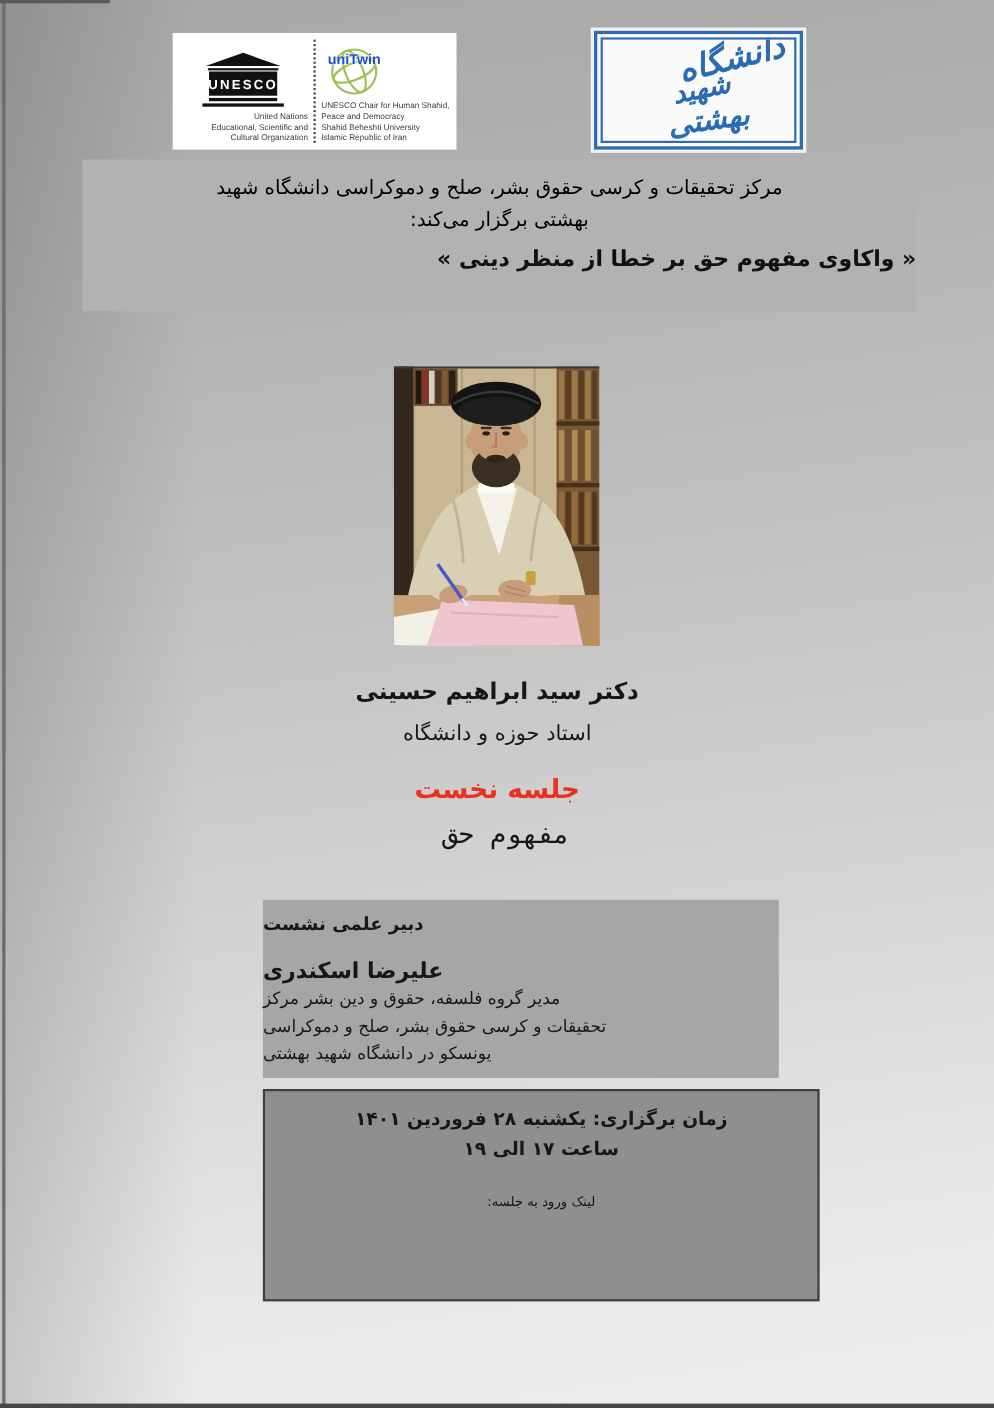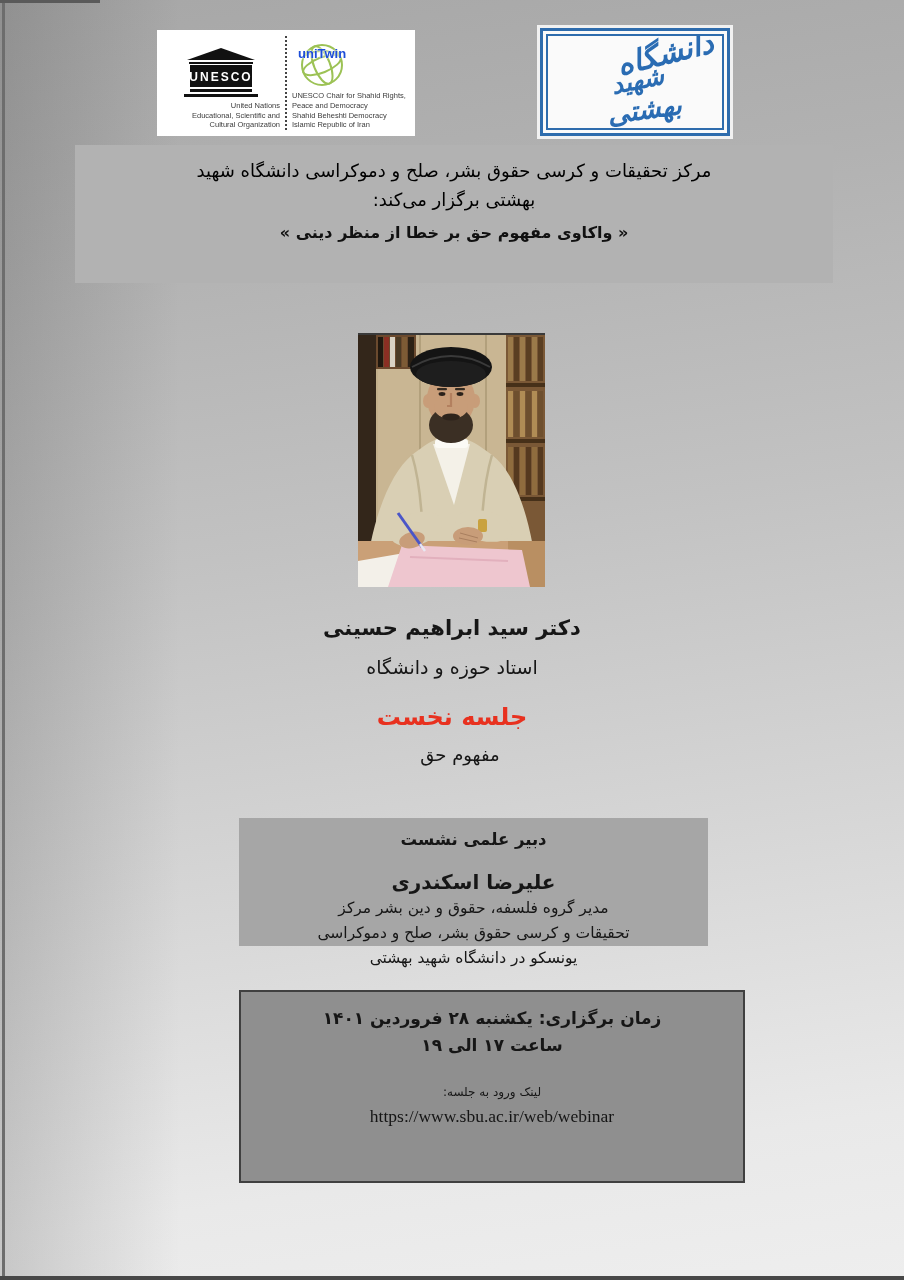--- a/index.html
+++ b/index.html
@@ -39,38 +39,38 @@
   .sbu-inner{position:absolute;inset:3px;border:2px solid #2e6cad;overflow:hidden;}
   .sbu-callig{position:absolute;inset:0;color:#2a6cb3;font-weight:bold;font-style:italic;direction:rtl;}
   .sbu-w1{position:absolute;right:8px;top:0px;font-size:30px;transform:rotate(-14deg);}
   .sbu-w2{position:absolute;right:58px;top:30px;font-size:25px;transform:rotate(-12deg);}
   .sbu-w3{position:absolute;right:40px;top:58px;font-size:27px;transform:rotate(-8deg);}
 
   
   .banner{position:absolute;left:75px;top:145px;width:758px;height:138px;background:#b2b2b2;
     direction:rtl;text-align:center;box-sizing:border-box;padding-top:12px;}
   .banner-intro{font-size:18px;letter-spacing:2px;line-height:1.6;margin:0;color:#000000;}
-  .banner-title{font-size:16px;font-weight:bold;letter-spacing:3px;margin:8px 0 0 0;color:#111;}
+  .banner-title{font-size:20px;font-weight:bold;letter-spacing:3px;margin:8px 0 0 0;color:#111;text-align:right;}
 
   
   .photo{position:absolute;left:358px;top:333px;width:187px;height:254px;}
 
   
   .speaker{position:absolute;left:0;top:600px;width:100%;text-align:center;direction:rtl;}
   .speaker-name{font-size:21px;font-weight:bold;letter-spacing:3px;margin:16px;}
   .speaker-role{font-size:19px;letter-spacing:5px;margin:10px 0 0 0;}
 
   
   .session{position:absolute;left:0;top:703px;width:100%;text-align:center;direction:rtl;}
   .session-label{font-size:24px;font-weight:bold;letter-spacing:4px;margin:0;}
-  .session-topic{font-size:18px;letter-spacing:6px;margin:13px 0 0 16px;}
-
-  
-  .secretary-box{position:absolute;left:239px;top:818px;width:469px;height:128px;background:#a6a6a6;
-    direction:rtl;text-align:center;box-sizing:border-box;padding-top:12px;}
+  .session-topic{font-size:24px;letter-spacing:6px;margin:13px 0 0 16px;font-family:Liberation Mono, monospace;}
+
+  
+  .secretary-box{position:absolute;left:239px;top:818px;width:469px;height:162px;background:#a6a6a6;
+    direction:rtl;text-align:left;box-sizing:border-box;padding-top:12px;}
   .sec-heading{font-size:16.5px;font-weight:bold;letter-spacing:2px;margin:0;}
   .sec-name{font-size:20px;font-weight:bold;letter-spacing:2px;margin:21px 0 0 0;}
   .sec-desc{font-size:15.5px;letter-spacing:1px;line-height:1.62;margin:2px 0 0 0;}
 
   
   .schedule-box{position:absolute;left:239px;top:990px;width:506px;height:193px;background:#8f8f8f;
     border:2px solid #404040;direction:rtl;text-align:center;box-sizing:border-box;padding-top:16px;}
   .sch-line1{font-size:17px;font-weight:bold;letter-spacing:1.5px;margin:0;}
   .sch-line2{font-size:17px;font-weight:bold;letter-spacing:2px;margin:7px 0 0 0;}
   .sch-link-label{font-size:12px;letter-spacing:3px;margin:30px 0 0 0;}
@@ -108,23 +108,23 @@
           <g stroke="#9cc255" stroke-width="2" fill="none">
             <circle cx="30" cy="23" r="20"></circle>
             <ellipse cx="30" cy="23" rx="20" ry="7.5" transform="rotate(-22 30 23)"></ellipse>
             <ellipse cx="30" cy="23" rx="8" ry="20" transform="rotate(-22 30 23)"></ellipse>
             <path d="M12,14 Q30,4 48,14"></path>
           </g>
         </svg>
         <span class="unitwin-word">uniTwin</span>
       </div>
       <div class="unitwin-caption">
-        <div>UNESCO Chair for Shahid Rights,</div>
+        <div>UNESCO Chair for Human Shahid,</div>
         <div>Peace and Democracy</div>
-        <div>Shahid Beheshti Democracy</div>
+        <div>Shahid Beheshti University</div>
         <div>Islamic Republic of Iran</div>
       </div>
     </div>
   </div>
 
   <div class="sbu-box" title="دانشگاه شهید بهشتی">
     <div class="sbu-inner">
       <div class="sbu-callig">
         <span class="sbu-w1">دانشگاه</span>
         <span class="sbu-w2">شهید</span>
@@ -258,15 +258,14 @@
       <span>مدیر گروه فلسفه، حقوق و دین بشر مرکز</span><br>
       <span>تحقیقات و کرسی حقوق بشر، صلح و دموکراسی</span><br>
       <span>یونسکو در دانشگاه شهید بهشتی</span>
     </p>
   </div>
 
   <div class="schedule-box">
     <p class="sch-line1">زمان برگزاری: یکشنبه ۲۸ فروردین ۱۴۰۱</p>
     <p class="sch-line2">ساعت ۱۷ الی ۱۹</p>
     <p class="sch-link-label">لینک ورود به جلسه:</p>
-    <p class="sch-url">https://www.sbu.ac.ir/web/webinar</p>
   </div>
 </div>
 
 </body></html>

